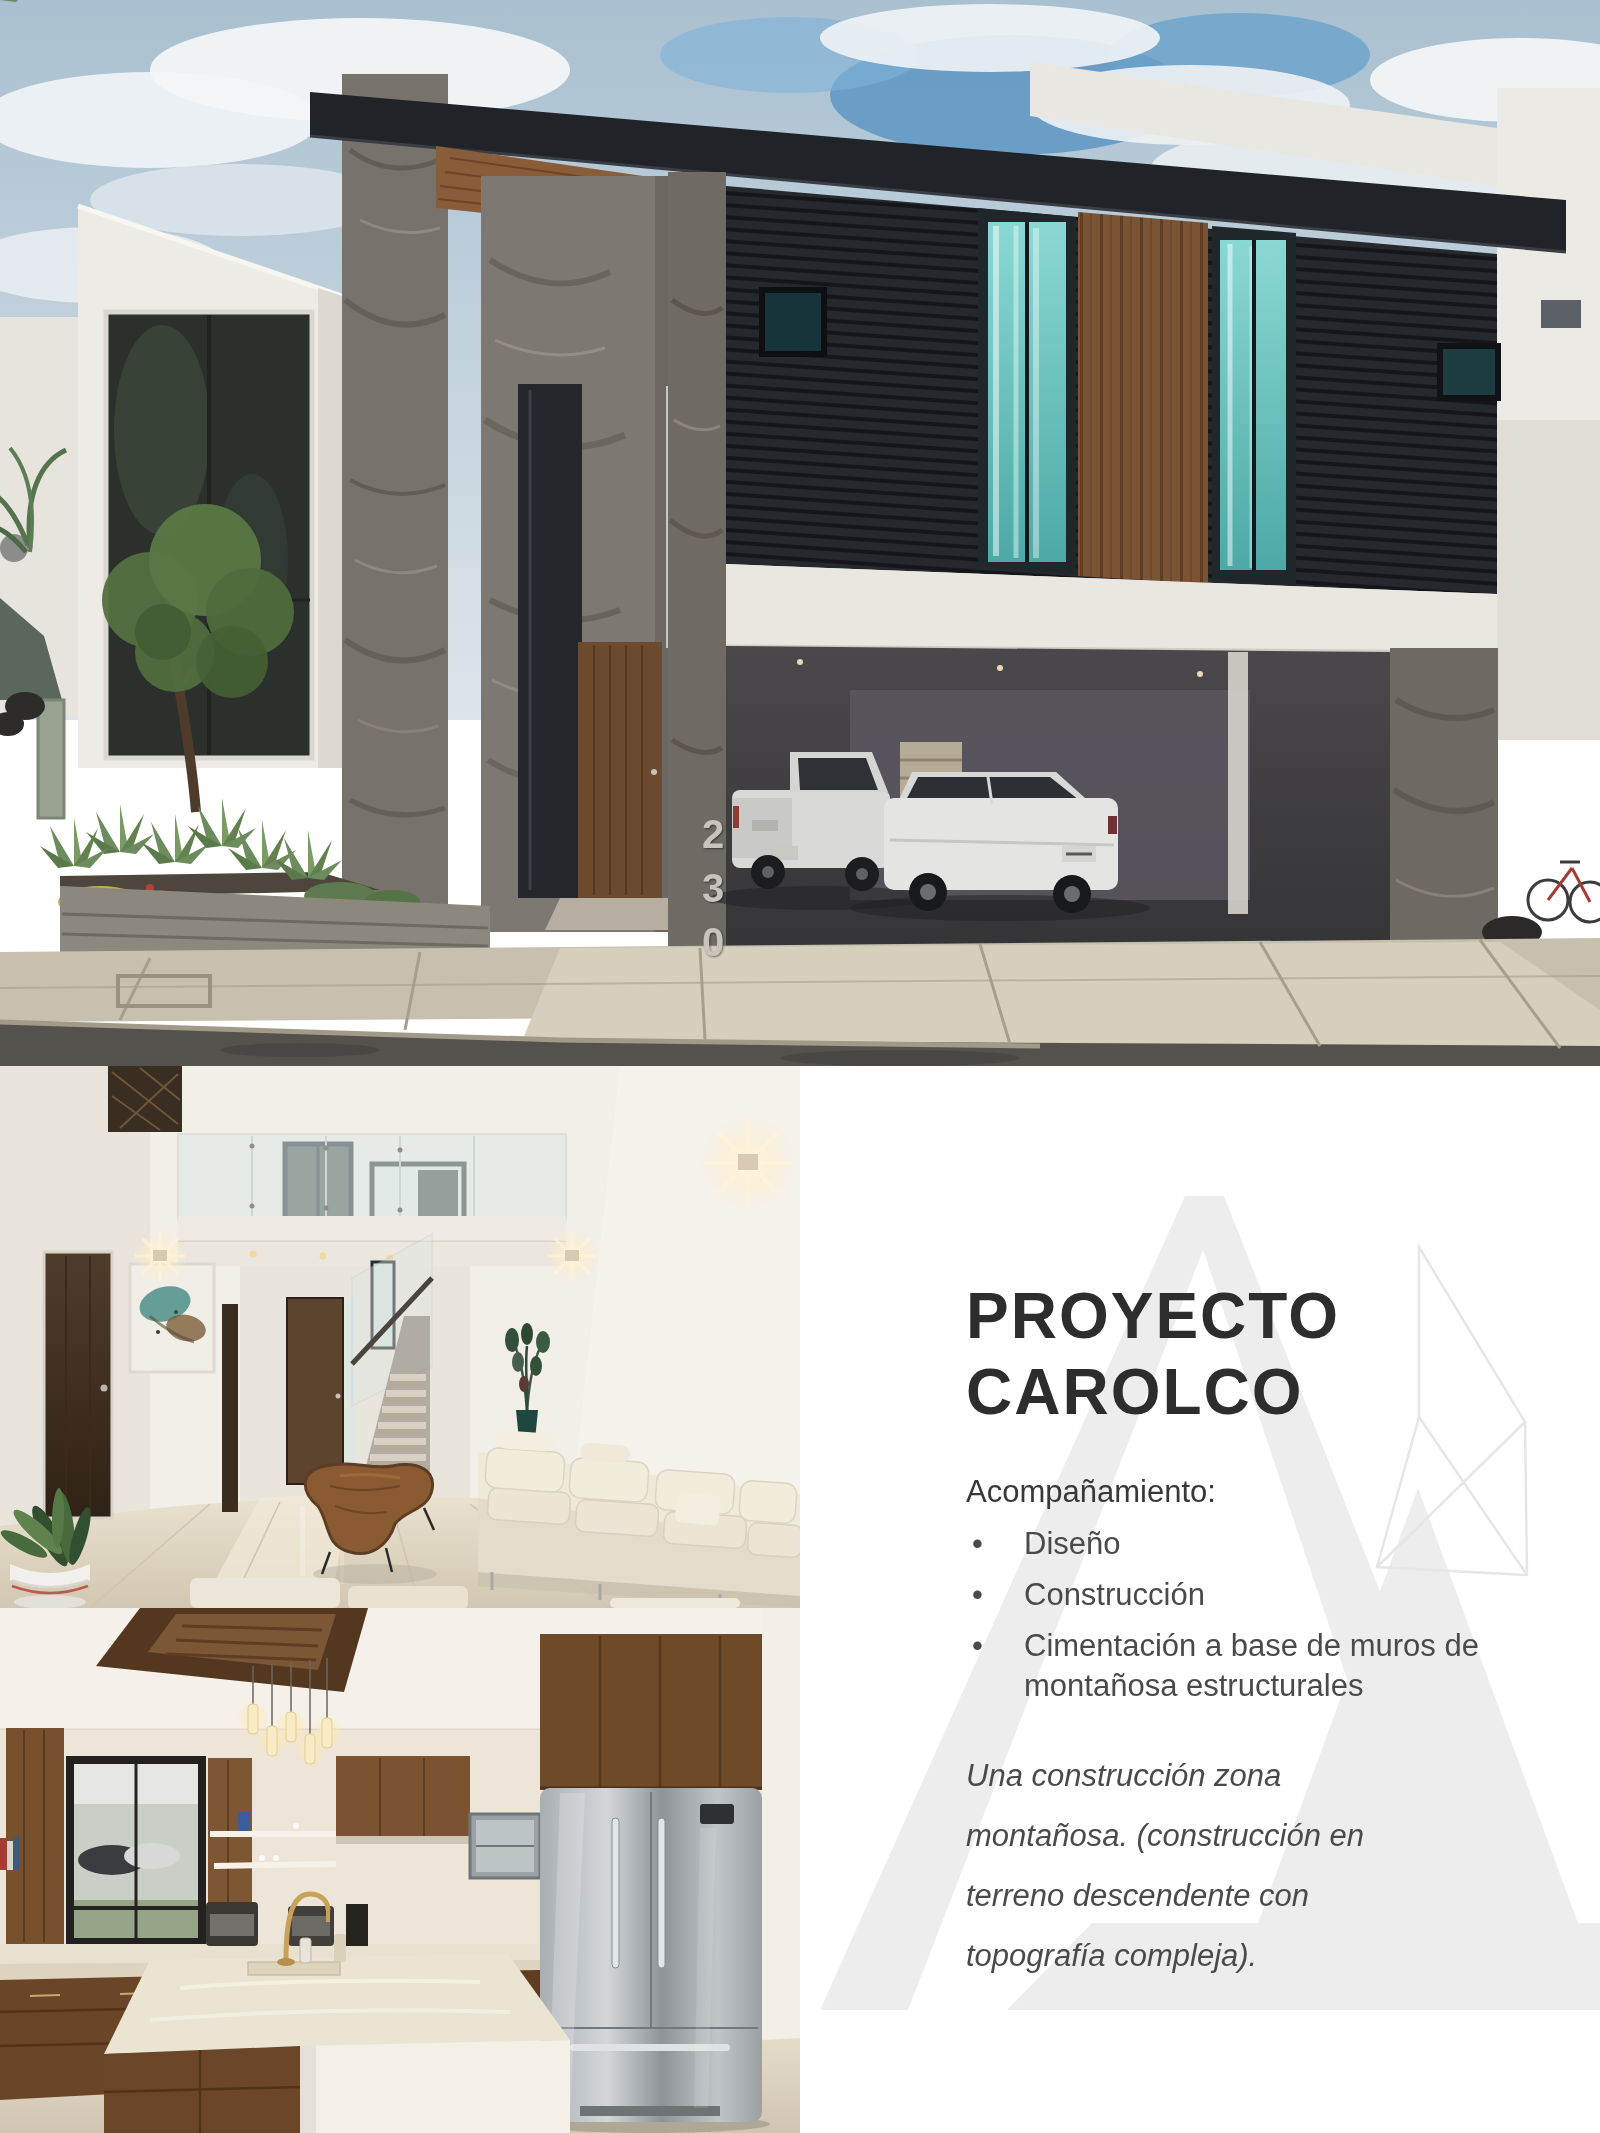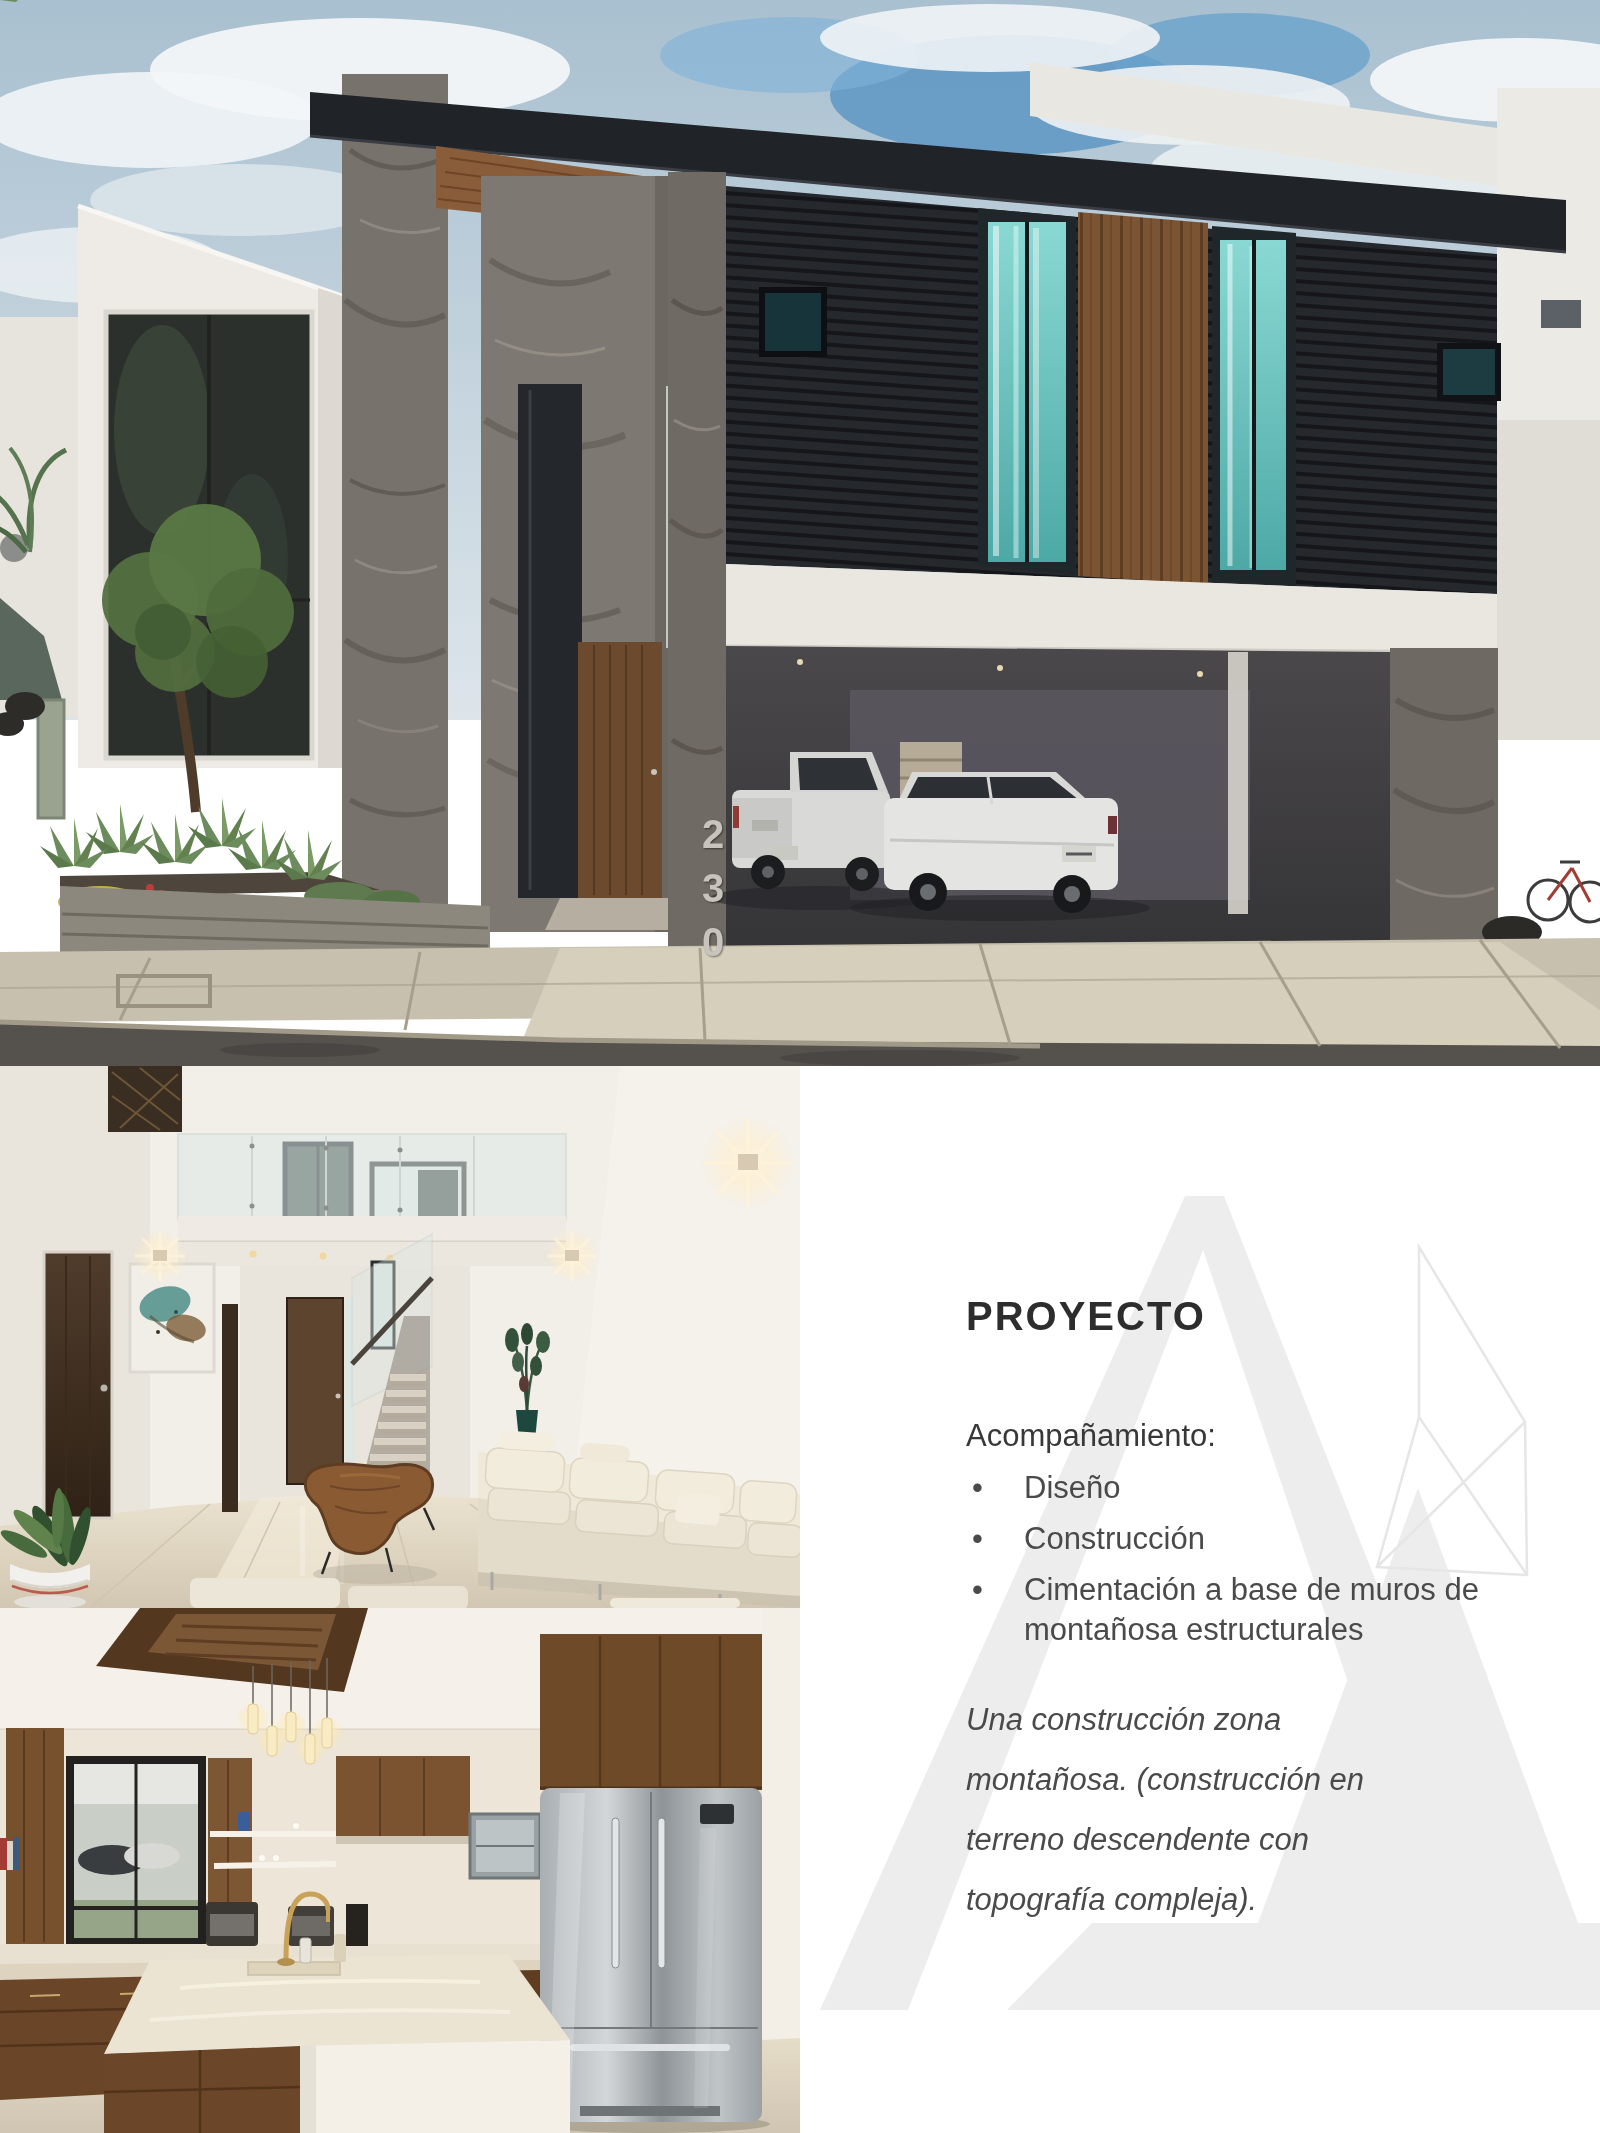--- a/index.html
+++ b/index.html
@@ -6,21 +6,21 @@
   #page{position:relative;width:1600px;height:2133px;background:#ffffff;overflow:hidden;
         font-family:"Liberation Sans","DejaVu Sans",sans-serif;}
   .photo{position:absolute;overflow:hidden;}
   .photo svg{display:block;width:100%;height:100%;}
   #facade{left:0;top:0;width:1600px;height:1066px;}
   #living{left:0;top:1066px;width:800px;height:542px;}
   #kitchen{left:0;top:1608px;width:800px;height:525px;}
   #panel{position:absolute;left:800px;top:1066px;width:800px;height:1067px;background:#ffffff;overflow:hidden;}
   #watermark{position:absolute;left:0;top:0;width:800px;height:1067px;}
   #panel-content{position:relative;padding:212px 40px 0 166px;z-index:2;}
-  #project-title{font-size:40px;font-weight:bold;color:#2d2d2d;letter-spacing:2px;line-height:76px;margin:0 0 64px 0;}
+  #project-title{font-size:64px;font-weight:bold;color:#2d2d2d;letter-spacing:2px;line-height:76px;margin:0 0 44px 0;}
   .sec-heading{font-size:31px;font-weight:normal;color:#383838;margin:0 0 14px 0;}
   ul.acomp{list-style:none;margin:0 0 40px 0;padding:0;}
   ul.acomp li{position:relative;font-size:31px;color:#4a4a4a;line-height:40px;margin:0 0 11px 0;
               padding-left:58px;max-width:500px;}
   ul.acomp li::before{content:"\2022";position:absolute;left:6px;top:0;color:#4a4a4a;}
   #reto-text{font-size:31px;font-style:italic;color:#4a4a4a;line-height:60px;margin:0;max-width:470px;
              white-space:normal;}
   #house-number{position:absolute;left:690px;top:812px;writing-mode:vertical-rl;text-orientation:upright;
                 font-size:40px;font-weight:bold;letter-spacing:10px;color:#c8c4bd;
                 text-shadow:1px 1px 2px rgba(0,0,0,.45);z-index:3;}
@@ -656,20 +656,21 @@
       </g>
       <g fill="none" stroke="#e6e6e6" stroke-width="2.5">
         <path d="M619,181 L725,356 L727,509 L577,501 L619,351 Z"></path>
         <path d="M619,351 L727,509"></path>
         <path d="M725,356 L577,501"></path>
       </g>
     </svg>
 
     <div id="panel-content">
       <h1 id="project-title"><span>PROYECTO</span><br>
+        <span>CAROLCO</span>
       </h1>
 
       <div class="sec-heading">Acompañamiento:</div>
       <ul class="acomp">
         <li>Diseño</li>
         <li>Construcción</li>
         <li>Cimentación a base de muros de montañosa estructurales</li>
       </ul>
 
       <p id="reto-text">Una construcción zona montañosa. (construcción en terreno descendente con topografía compleja).</p>

